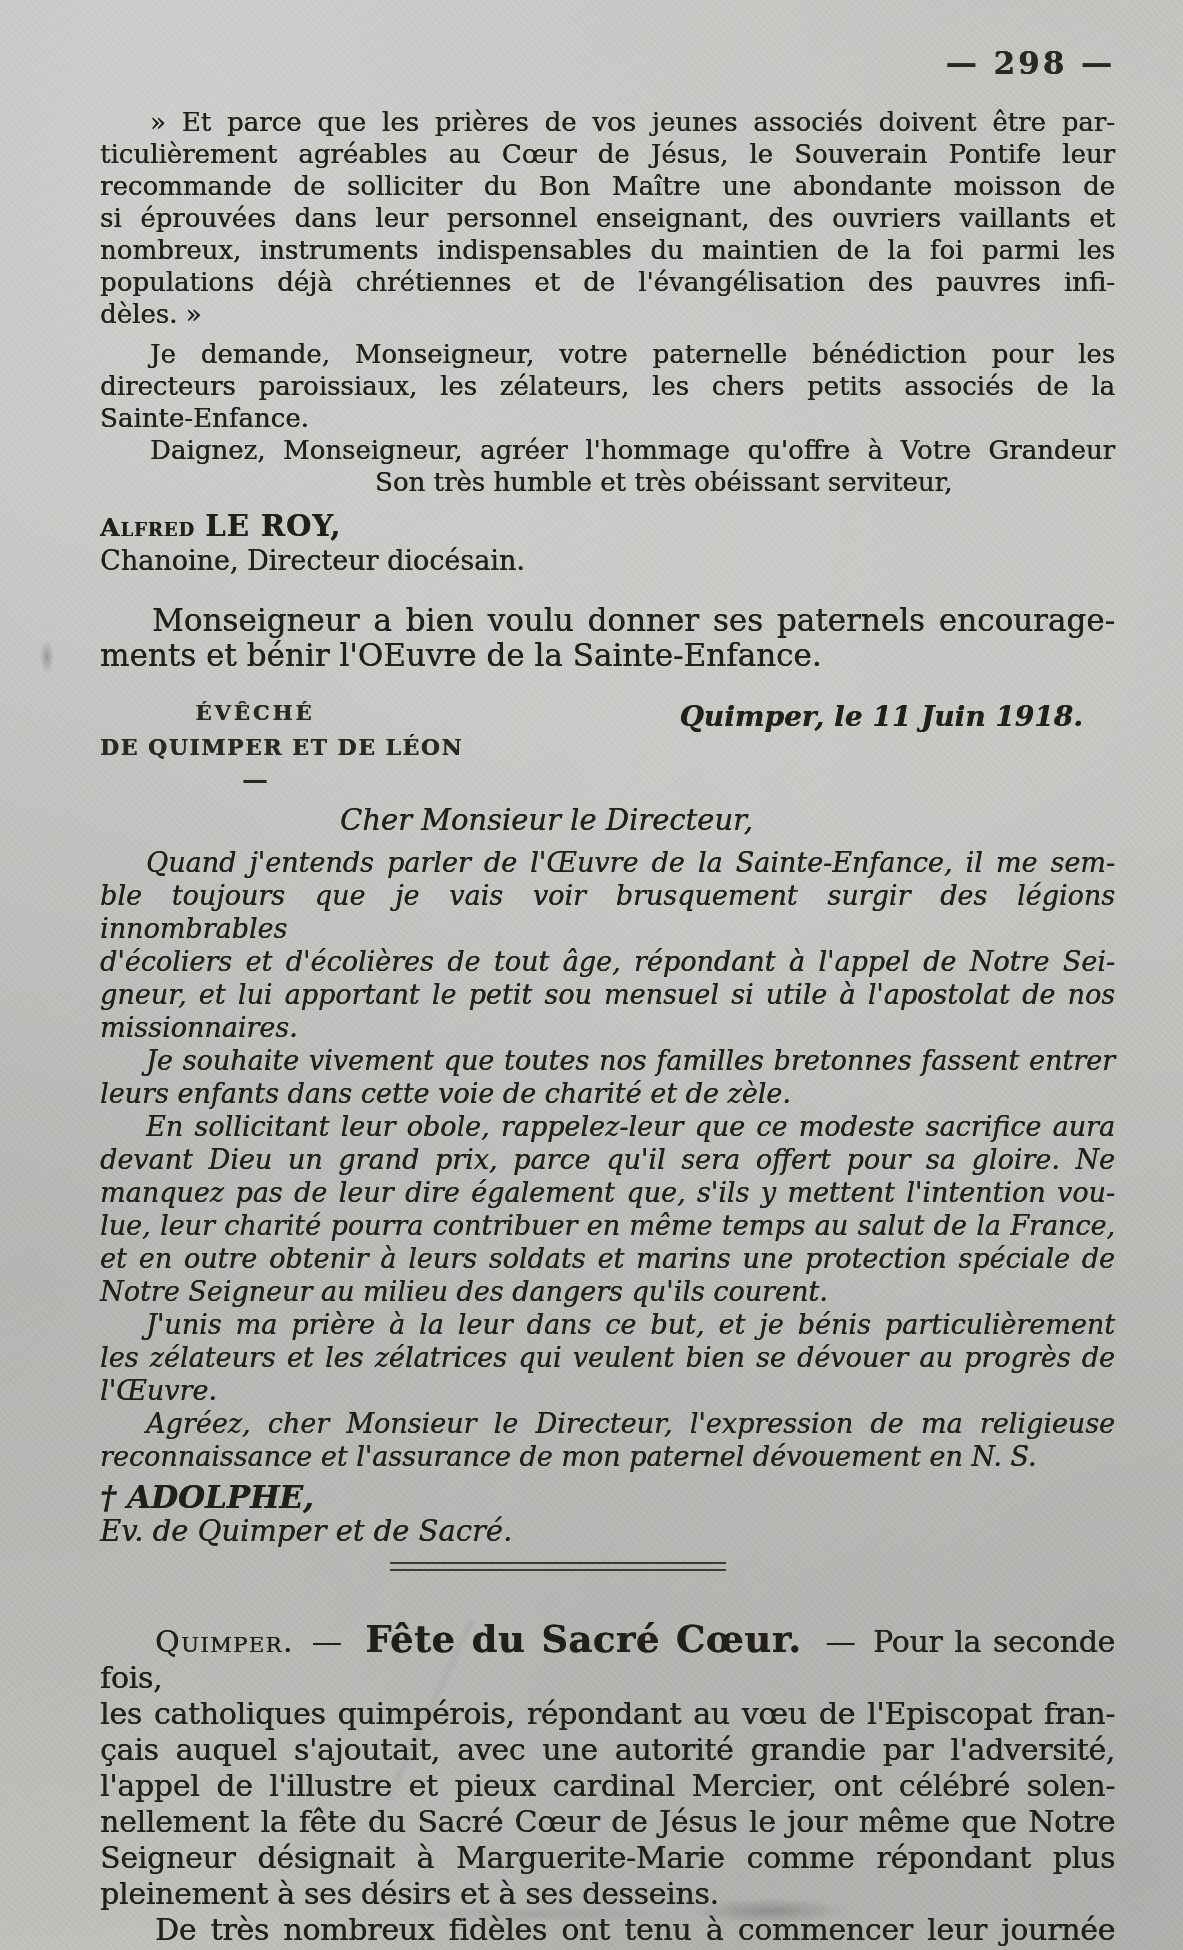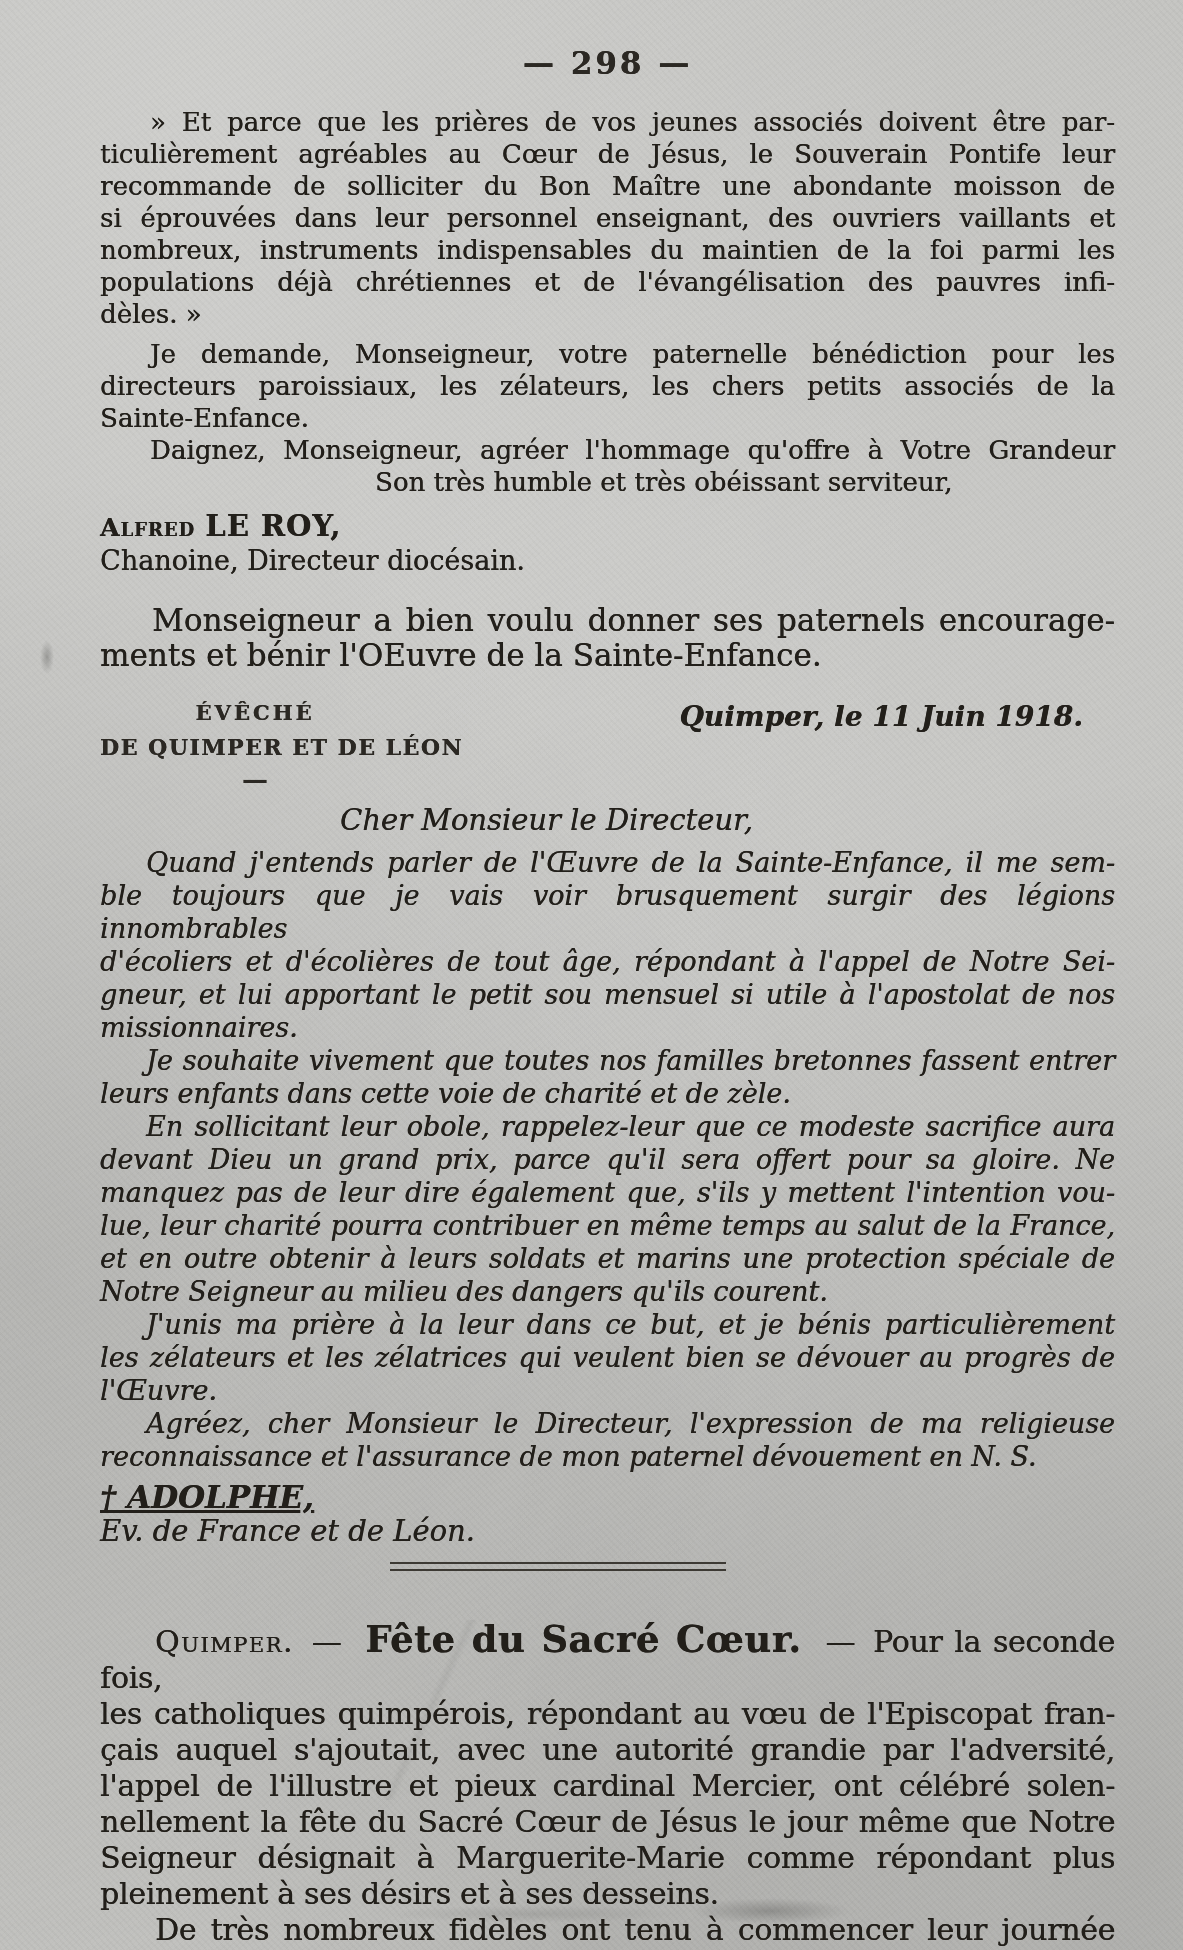--- a/index.html
+++ b/index.html
@@ -35,31 +35,31 @@
   .body{font-size:26px;line-height:32px;}
   .body.first{text-indent:50px;}
   .body-lg{font-size:31px;line-height:35px;}
   .body-lg.first{text-indent:52px;}
   .letter{font-style:italic;font-size:27px;line-height:33px;}
   .letter.first{text-indent:46px;}
   .news{font-size:30px;line-height:36px;letter-spacing:-0.3px;}
   .news.first{text-indent:55px;}
 
   .pagenum{
-    text-align:center;font-size:31px;font-weight:700;
+    text-align:right;font-size:31px;font-weight:700;
     letter-spacing:3px;color:#2b2823;text-shadow:0.3px 0 0 currentColor;
   }
 
   
   .son-tres{padding-left:275px;}
   .sig-leroy{text-align:right;padding-right:108px;font-weight:700;font-size:29px;line-height:33px;text-shadow:0.3px 0 0 currentColor;}
   .sig-leroy .sc{font-variant:small-caps;font-size:25px;letter-spacing:1px;}
   .sig-leroy .caps{letter-spacing:1px;}
   .sig-chanoine{text-align:right;padding-right:45px;font-size:27px;line-height:33px;}
-  .sig-adolphe{text-align:right;padding-right:105px;font-weight:700;font-style:italic;font-size:31px;line-height:34px;text-decoration:underline;}
+  .sig-adolphe{text-align:right;padding-right:105px;font-weight:700;font-style:italic;font-size:31px;line-height:34px;}
   .sig-ev{text-align:right;padding-right:55px;font-style:italic;font-size:29px;line-height:34px;}
   .salutation{padding-left:240px;font-size:29px;}
 
   
   .letterhead{display:flex;justify-content:space-between;align-items:flex-start;}
   .lh-left{width:310px;text-align:center;color:#2b2823;}
   .lh-l1{font-size:21px;font-weight:700;letter-spacing:3px;text-shadow:0.3px 0 0 currentColor;}
   .lh-l2{font-size:22px;font-weight:700;letter-spacing:1.5px;margin-top:9px;white-space:nowrap;text-shadow:0.3px 0 0 currentColor;}
   .lh-dash{font-size:26px;font-weight:700;margin-top:4px;letter-spacing:0;}
   .lh-right{font-style:italic;font-weight:700;font-size:28px;padding:0 32px 0 0;text-shadow:0.2px 0 0 currentColor;}
@@ -154,21 +154,21 @@
       <div class="para b13">
         <div class="line letter first">J'unis ma prière à la leur dans ce but, et je bénis particulièrement</div>
         <div class="line letter">les zélateurs et les zélatrices qui veulent bien se dévouer au progrès de</div>
         <div class="line letter para-end">l'Œuvre.</div>
       </div>
       <div class="para b14">
         <div class="line letter first">Agréez, cher Monsieur le Directeur, l'expression de ma religieuse</div>
         <div class="line letter para-end">reconnaissance et l'assurance de mon paternel dévouement en N. S.</div>
       </div>
       <div class="line solo letter sig-adolphe b15">† ADOLPHE,</div>
-      <div class="line solo letter sig-ev b16">Ev. de France et de Léon.</div>
+      <div class="line solo letter sig-ev b16">Ev. de Quimper et de Sacré.</div>
       <div class="double-rule b17"></div>
       <div class="para b18">
         <div class="line news first"><span class="lead">Quimper.</span> <span class="news-dash">—</span> <span class="news-title">Fête du Sacré Cœur.</span> <span class="news-dash">—</span> <span>Pour la seconde fois,</span></div>
         <div class="line news">les catholiques quimpérois, répondant au vœu de l'Episcopat fran-</div>
         <div class="line news">çais auquel s'ajoutait, avec une autorité grandie par l'adversité,</div>
         <div class="line news">l'appel de l'illustre et pieux cardinal Mercier, ont célébré solen-</div>
         <div class="line news">nellement la fête du Sacré Cœur de Jésus le jour même que Notre</div>
         <div class="line news">Seigneur désignait à Marguerite-Marie comme répondant plus</div>
         <div class="line news para-end">pleinement à ses désirs et à ses desseins.</div>
       </div>

